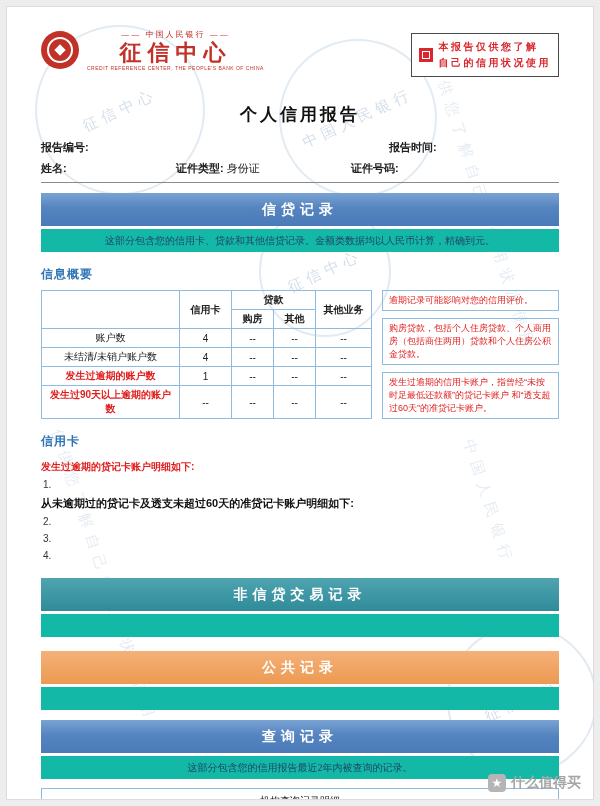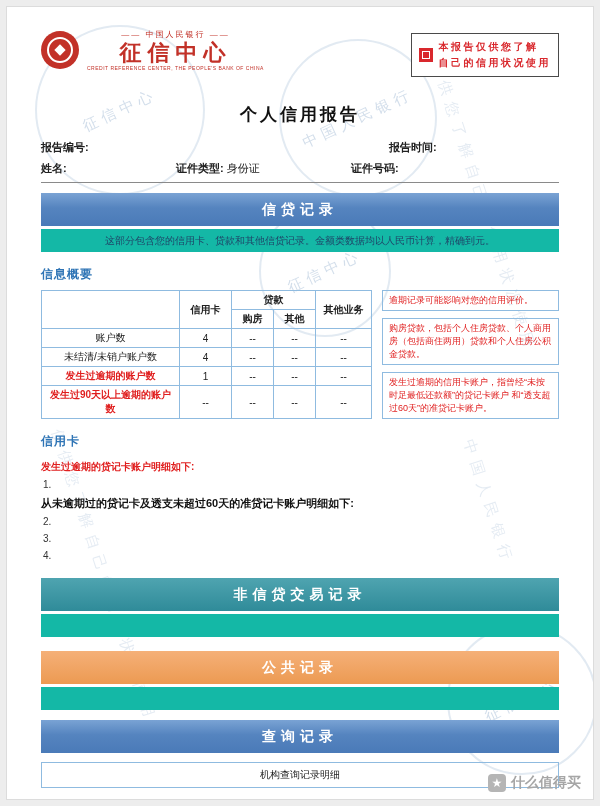--- a/index.html
+++ b/index.html
@@ -219,20 +219,21 @@
     <p class="list-item">3.</p>
     <p class="list-item">4.</p>
 
     <div class="banner teal">非信贷交易记录</div>
     <div class="subbar"></div>
 
     <div class="banner orange">公共记录</div>
     <div class="subbar"></div>
 
     <div class="banner blue">查询记录</div>
+    <div class="subbar">这部分包含您的信用报告最近2年内被查询的记录。</div>
 
     <table class="query-table">
       <tbody>
         <tr>
           <td class="qt-title" colspan="4">机构查询记录明细</td>
         </tr>
 
       </tbody>
     </table>
 

